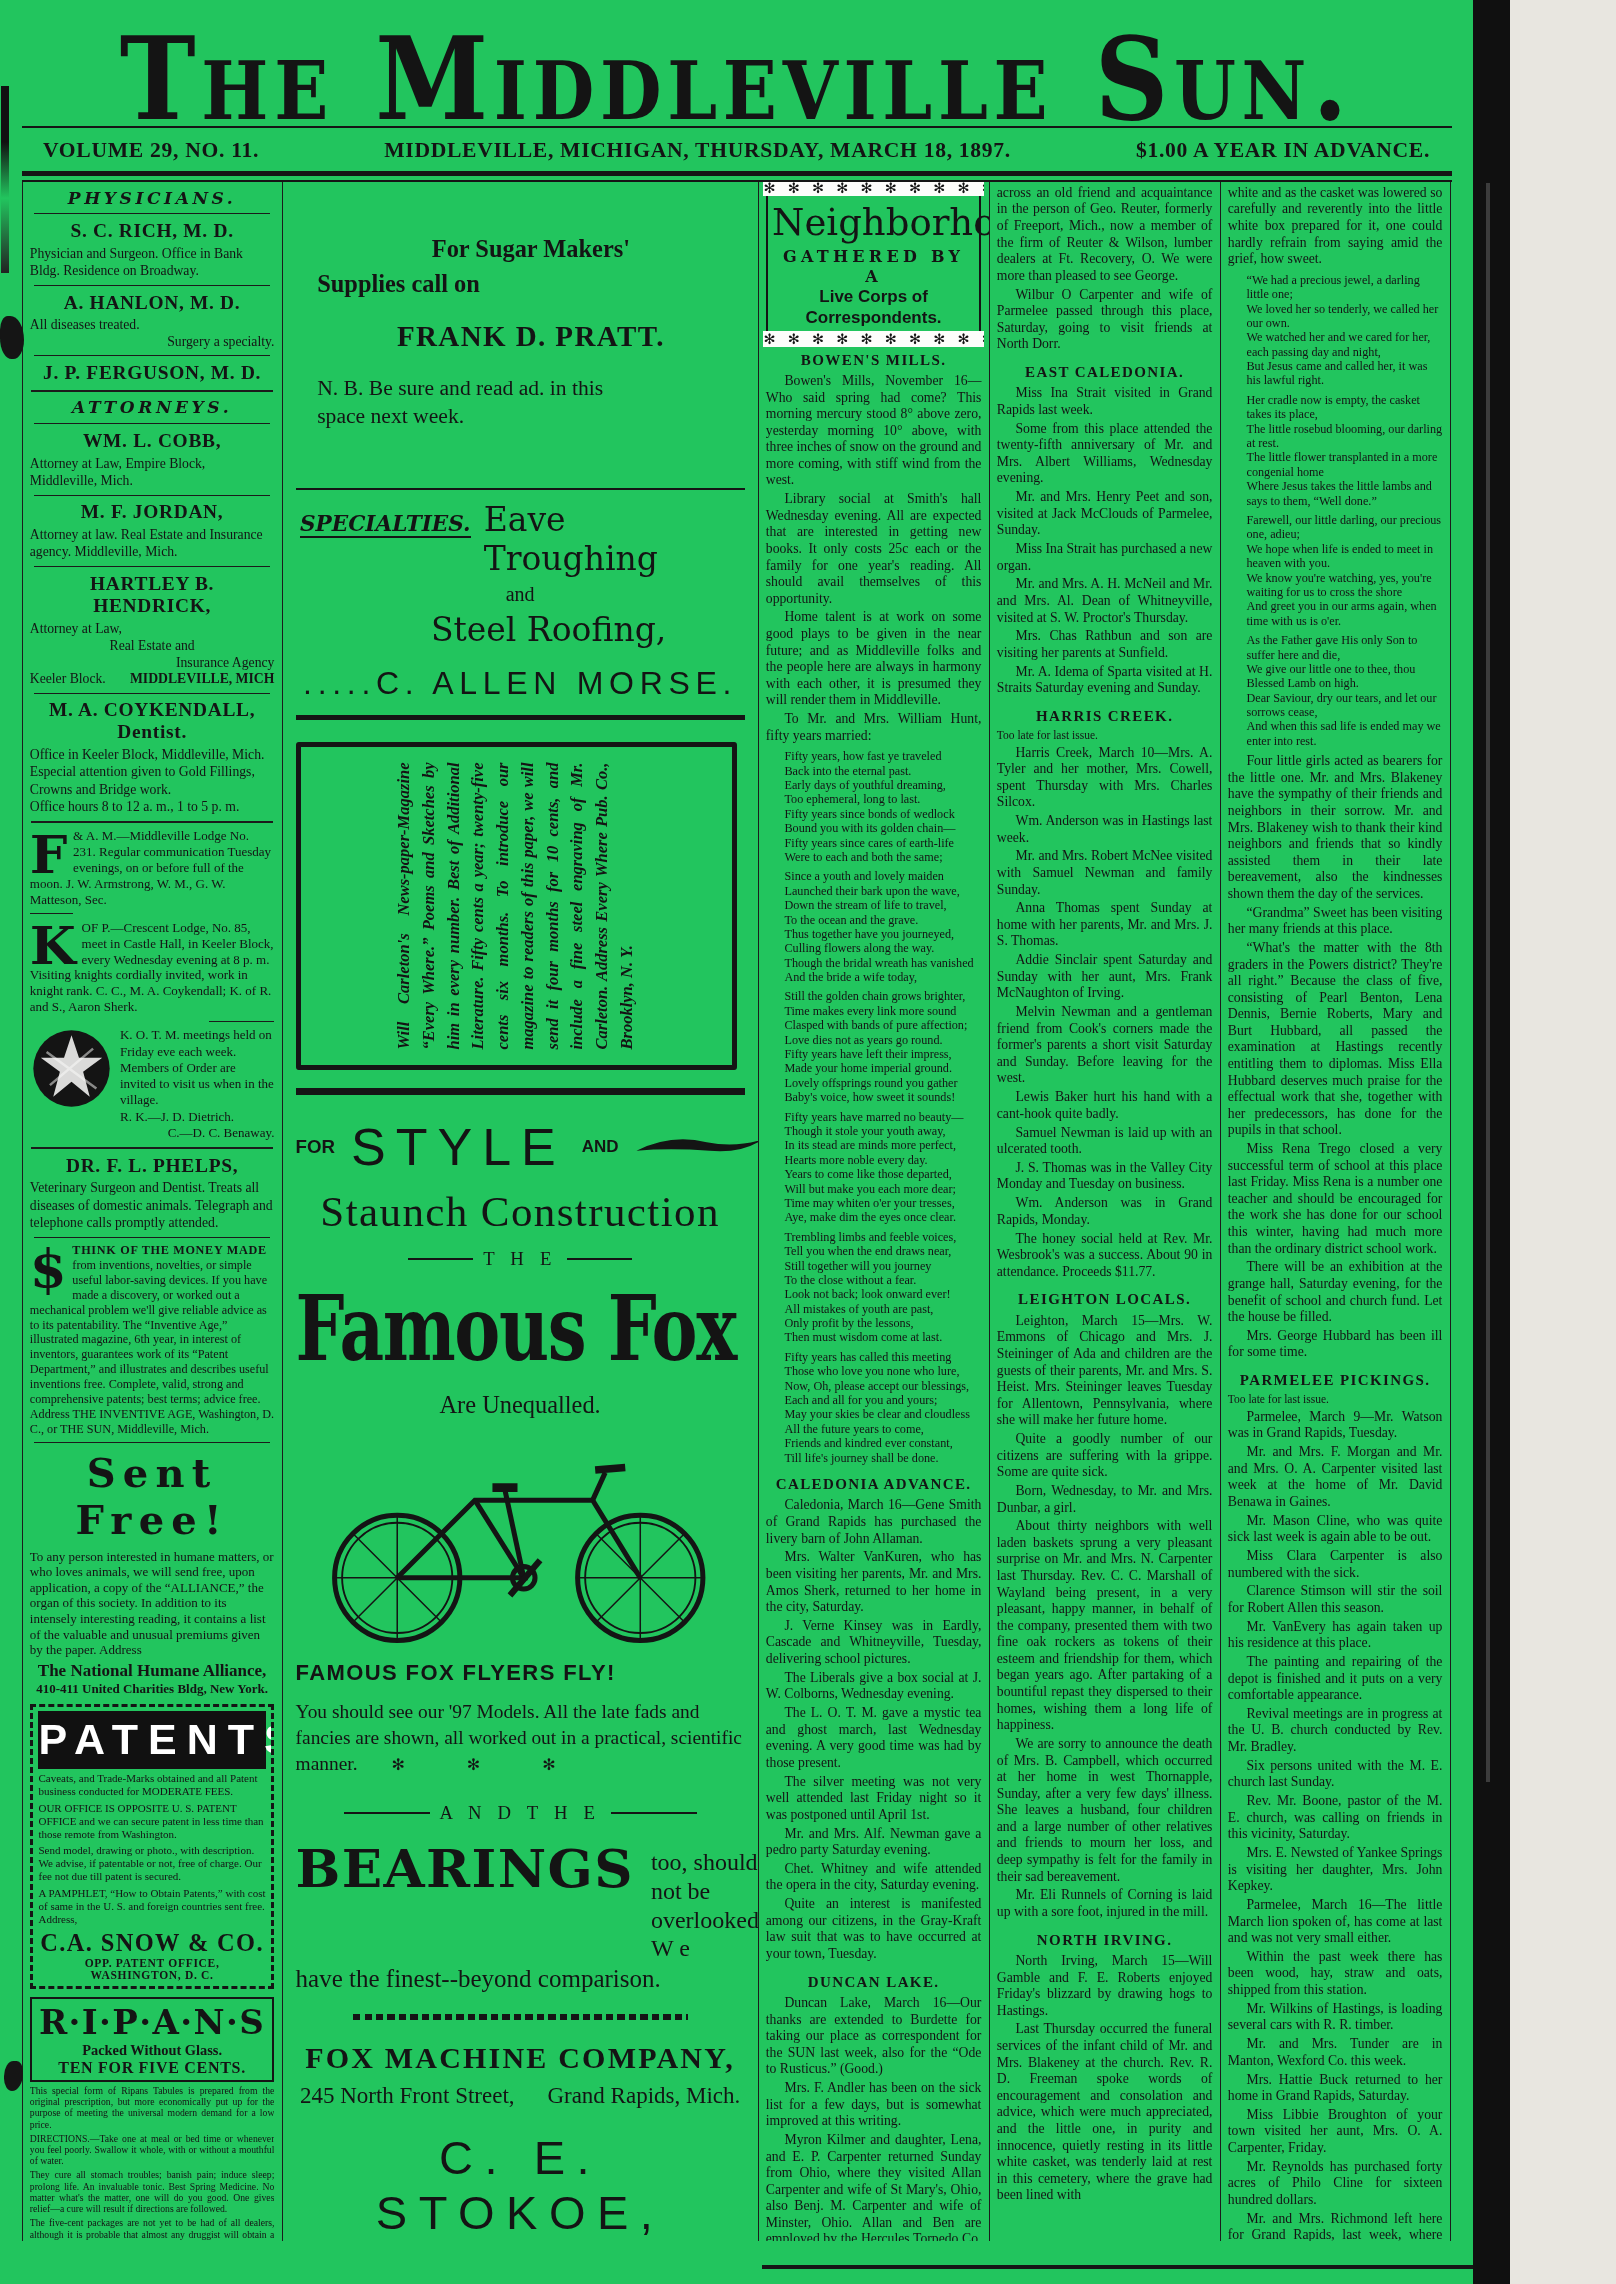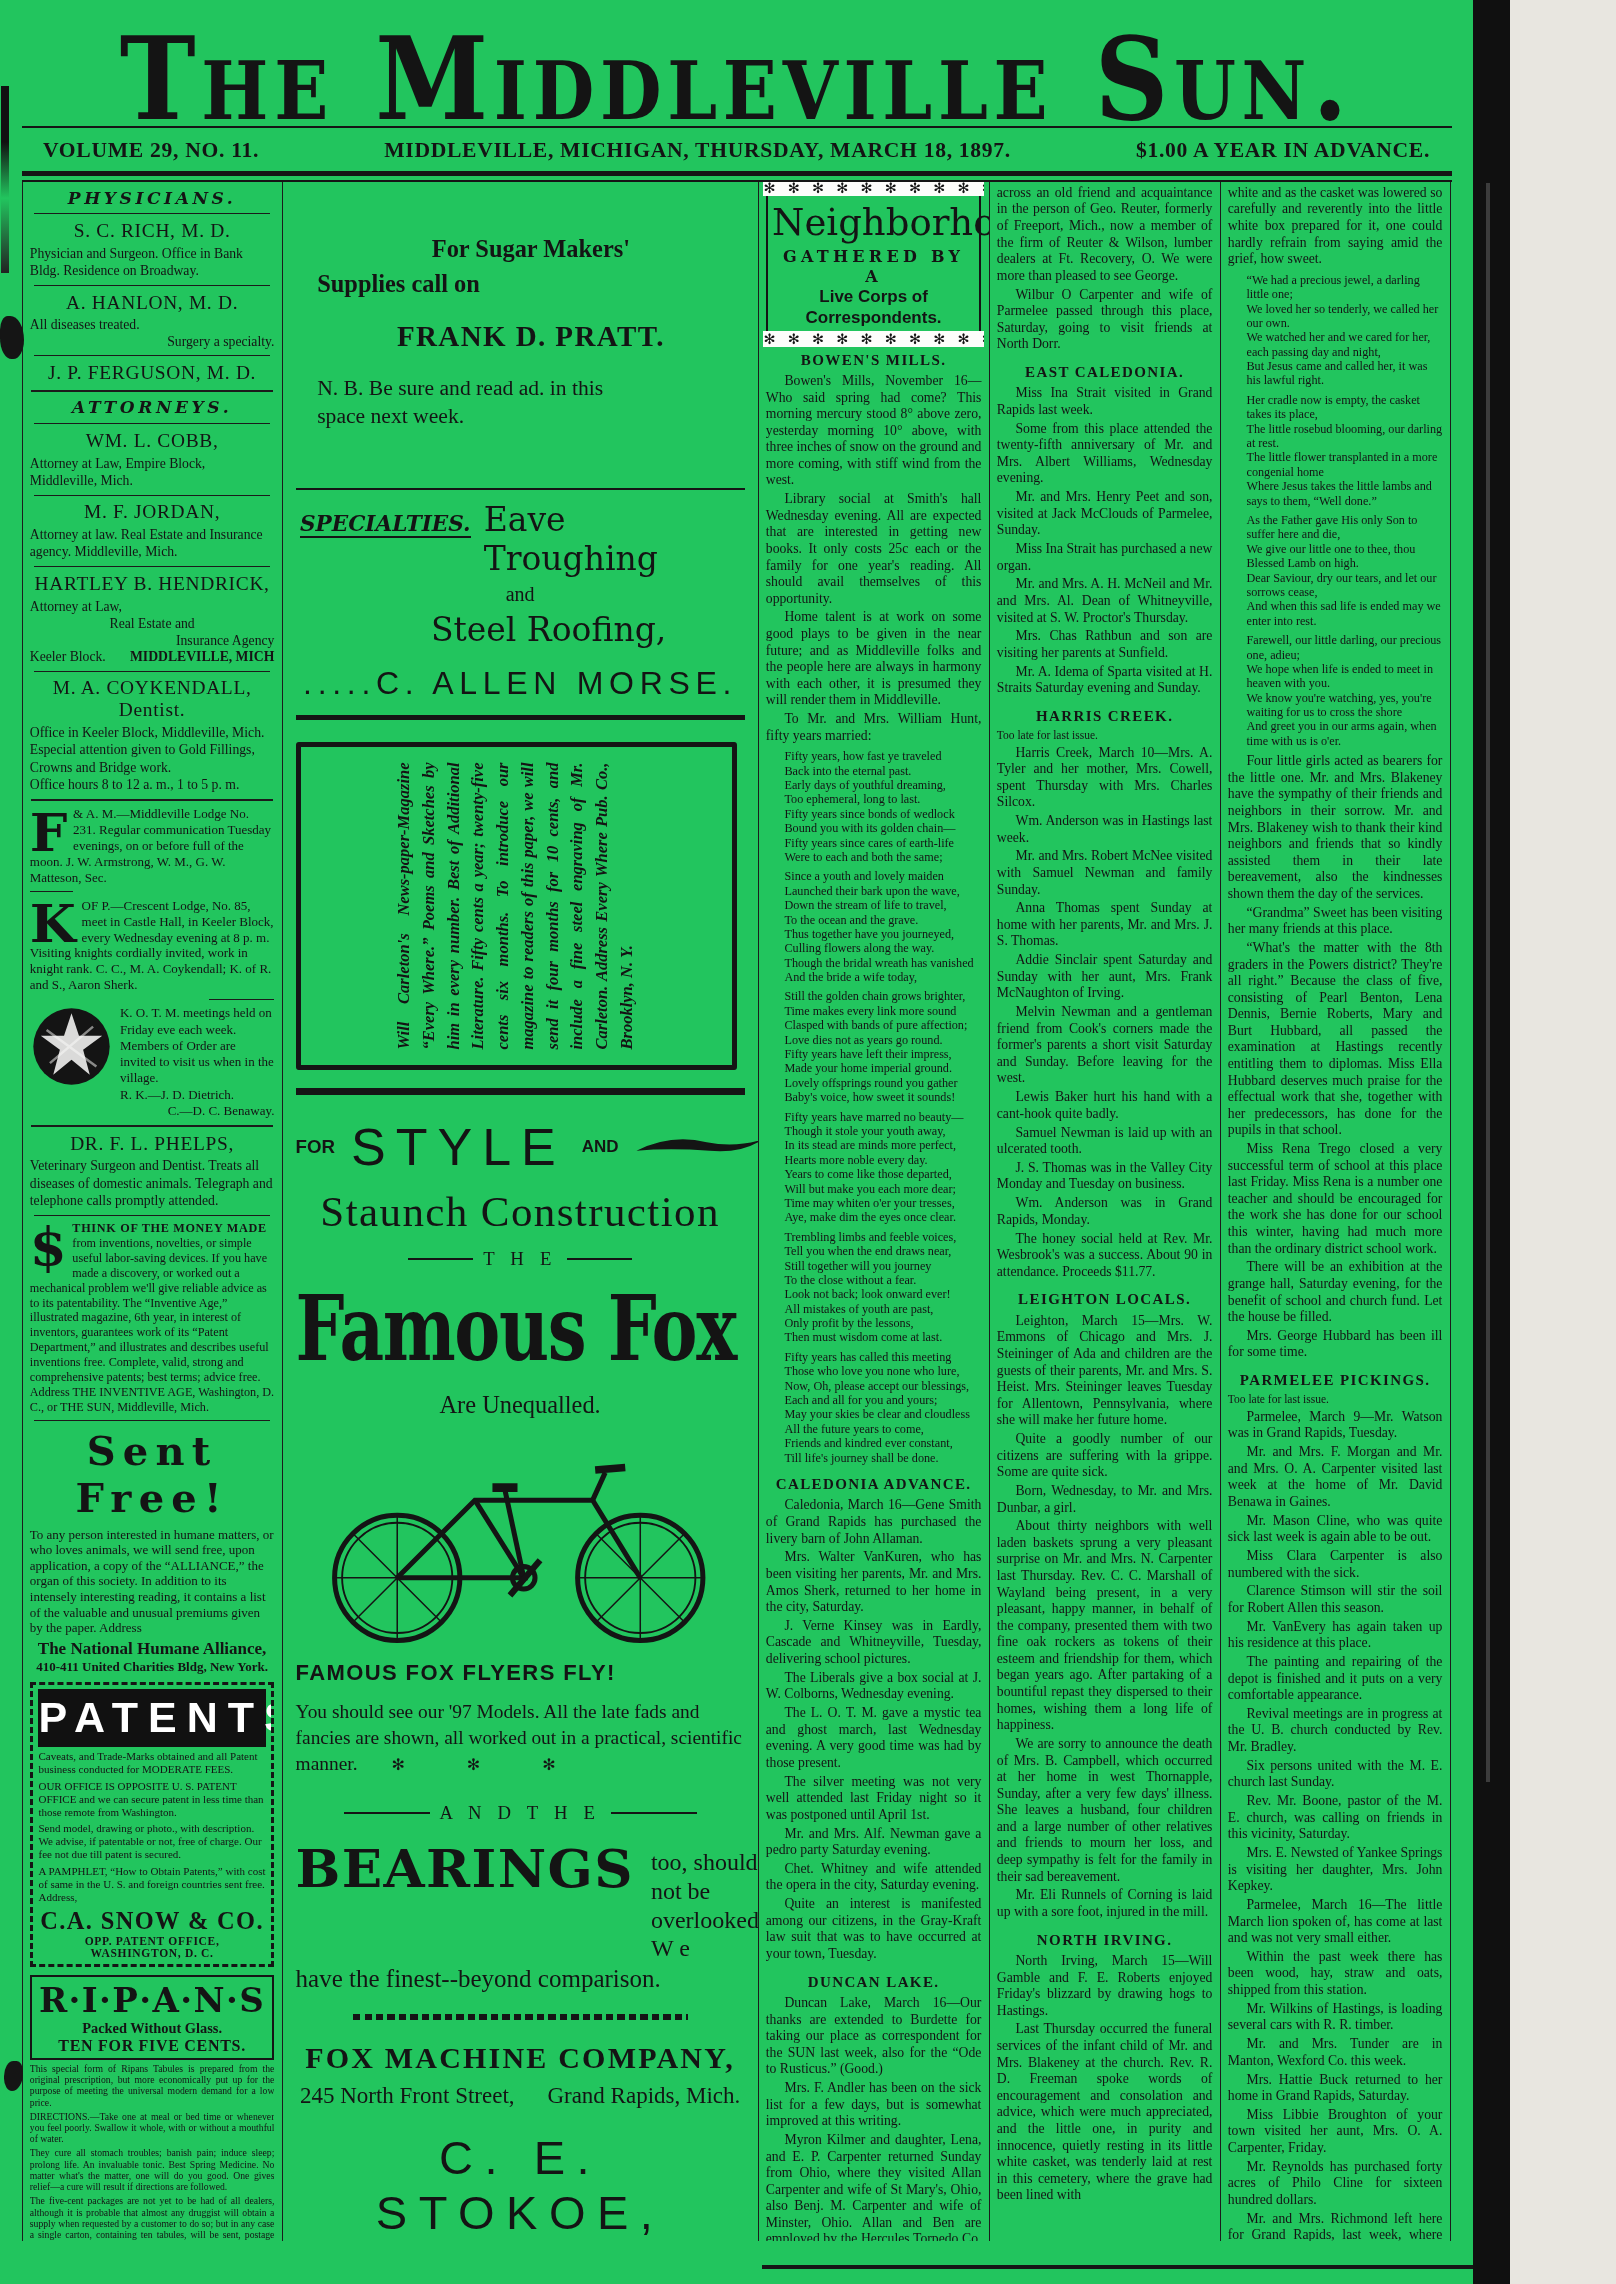--- a/index.html
+++ b/index.html
@@ -33,21 +33,21 @@
   .col1{width:260px;}
   .col2{width:476px;padding:2.9px 13px;}
   .col3,.col4,.col5{width:231px;font-size:13.7px;line-height:1.21;text-align:justify;}
   .col5{width:230px;}
 
   
   .gothic{text-align:center;font-family:"DejaVu Serif",serif;font-weight:700;font-style:italic;
           letter-spacing:3.6px;font-size:17px;margin:2.9px 0 1.4px;}
   .hr1{border:0;border-top:1.4px solid #1b1b1b;margin:5.7px 4.3px;}
   .hr2{border:0;border-top:2.2px double #1b1b1b;margin:5.7px 1.4px;}
-  .card-name{text-align:center;font-weight:normal;font-size:19.4px;letter-spacing:0.7px;margin:5.7px 0 2.9px;}
+  .card-name{text-align:center;font-weight:bold;font-size:19.4px;letter-spacing:0.7px;margin:5.7px 0 2.9px;}
   .card-body{font-size:13.7px;line-height:1.25;}
   .card-split{display:flex;justify-content:space-between;font-size:13.7px;}
   .tab-r{text-align:right;}
   .lodge{font-size:13px;line-height:1.22;margin:2.9px 0;}
   .dropcap{float:left;font-size:53px;line-height:0.8;font-weight:bold;padding:4.3px 5.7px 0 0;font-family:"DejaVu Serif",serif;}
   .kotm{display:flex;gap:7.2px;align-items:flex-start;margin:5.7px 0;}
   .kotm-text{font-size:13px;line-height:1.25;}
   .money{font-size:12.2px;line-height:1.22;margin-top:2.9px;}
   .money-lead{font-weight:bold;letter-spacing:0.7px;}
   .sentfree-title{text-align:center;font-size:40px;font-weight:bold;letter-spacing:7.2px;margin:4.3px 0 5.7px;
@@ -460,28 +460,28 @@
       <div>
           <div class="b-c">white and as the casket was lowered so carefully and reverently into the little white box prepared for it, one could hardly refrain from saying amid the grief, how sweet.</div>
           <div class="b-v">“We had a precious jewel, a darling little one;
 We loved her so tenderly, we called her our own.
 We watched her and we cared for her, each passing day and night,
 But Jesus came and called her, it was his lawful right.</div>
           <div class="b-v">Her cradle now is empty, the casket takes its place,
 The little rosebud blooming, our darling at rest.
 The little flower transplanted in a more congenial home
 Where Jesus takes the little lambs and says to them, “Well done.”</div>
+          <div class="b-v">Farewell, our little darling, our precious one, adieu;
+We hope when life is ended to meet in heaven with you.
+We know you're watching, yes, you're waiting for us to cross the shore
+And greet you in our arms again, when time with us is o'er.</div>
           <div class="b-v">As the Father gave His only Son to suffer here and die,
 We give our little one to thee, thou Blessed Lamb on high.
 Dear Saviour, dry our tears, and let our sorrows cease,
 And when this sad life is ended may we enter into rest.</div>
-          <div class="b-v">Farewell, our little darling, our precious one, adieu;
-We hope when life is ended to meet in heaven with you.
-We know you're watching, yes, you're waiting for us to cross the shore
-And greet you in our arms again, when time with us is o'er.</div>
           <div class="b-p">Four little girls acted as bearers for the little one. Mr. and Mrs. Blakeney have the sympathy of their friends and neighbors in their sorrow. Mr. and Mrs. Blakeney wish to thank their kind neighbors and friends that so kindly assisted them in their late bereavement, also the kindnesses shown them the day of the services.</div>
           <div class="b-p">“Grandma” Sweet has been visiting her many friends at this place.</div>
           <div class="b-p">“What's the matter with the 8th graders in the Powers district? They're all right.” Because the class of five, consisting of Pearl Benton, Lena Dennis, Bernie Roberts, Mary and Burt Hubbard, all passed the examination at Hastings recently entitling them to diplomas. Miss Ella Hubbard deserves much praise for the effectual work that she, together with her predecessors, has done for the pupils in that school.</div>
           <div class="b-p">Miss Rena Trego closed a very successful term of school at this place last Friday. Miss Rena is a number one teacher and should be encouraged for the work she has done for our school this winter, having had much more than the ordinary district school work.</div>
           <div class="b-p">There will be an exhibition at the grange hall, Saturday evening, for the benefit of school and church fund. Let the house be filled.</div>
           <div class="b-p">Mrs. George Hubbard has been ill for some time.</div>
           <div class="b-h">PARMELEE PICKINGS.</div>
           <div class="b-n">Too late for last issue.</div>
           <div class="b-p">Parmelee, March 9—Mr. Watson was in Grand Rapids, Tuesday.</div>
           <div class="b-p">Mr. and Mrs. F. Morgan and Mr. and Mrs. O. A. Carpenter visited last week at the home of Mr. David Benawa in Gaines.</div>

